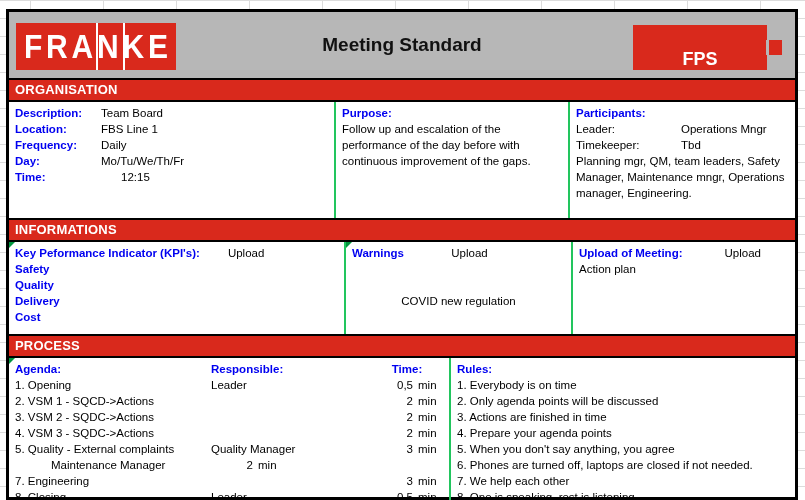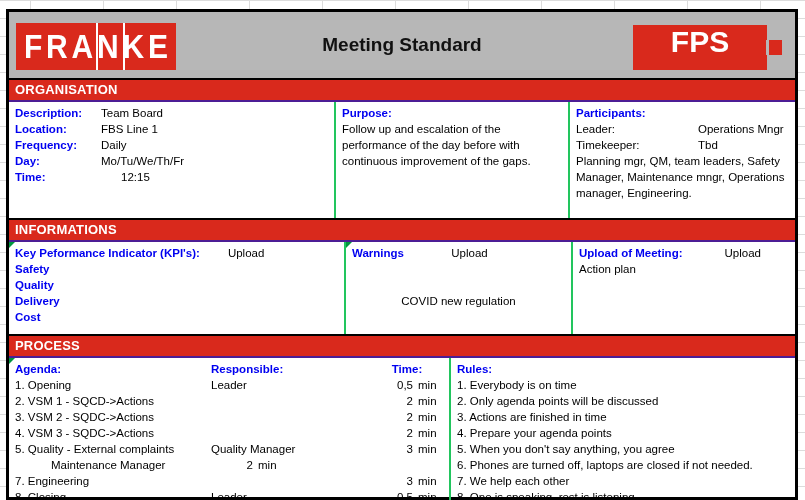--- a/index.html
+++ b/index.html
@@ -34,31 +34,31 @@
   }
   .franke-logo span { transform: scaleY(1.08); }
   .franke-div { position: absolute; top: 0; width: 2px; height: 100%; background: #fff; }
   .franke-div.d1 { left: 50%; }
   .franke-div.d2 { left: 67%; }
   .banner-title {
     flex: 1; text-align: center; font-size: 19px; font-weight: bold; color: #111;
   }
   .fps-badge {
     position: absolute; right: 28px; top: 13px; width: 134px; height: 45px;
-    background: #d9291c; color: #fff; display: flex; align-items: flex-start; justify-content: center;
-    font-weight: bold; font-size: 30px;
+    background: #d9291c; color: #fff; display: flex; align-items: flex-end; justify-content: center;
+    font-weight: bold; font-size: 18px;
   }
   .fps-plug {
     position: absolute; right: 13px; top: 28px; width: 16px; height: 15px;
     background: #d9291c; border-left: 3px solid #b7b7b7;
   }
   
   .secbar {
     background: #d9291c; color: #fff; font-weight: bold; font-size: 13px;
-    padding: 2px 6px 3px 6px; border-bottom: 2px solid #4c1d95; flex: 0 0 auto;
+    padding: 2px 6px 3px 6px; border-bottom: 2px solid #000000; flex: 0 0 auto;
     letter-spacing: 0.2px;
   }
   .secbar.mid { border-top: 2px solid #000; }
   
   .row3 { display: flex; flex: 0 0 auto; }
   .cell { position: relative; padding: 3px 6px; font-size: 11.5px; line-height: 16px; }
   .b-right { border-right: 2px solid #22c55e; }
   .blue { color: #0000f0; font-weight: bold; }
   .corner-flag {
     position: absolute; left: 0; top: 0; width: 0; height: 0;
@@ -67,21 +67,21 @@
   
   .org-row { height: 116px; }
   .org-c1 { width: 327px; }
   .org-c2 { width: 234px; }
   .org-c3 { flex: 1; }
   .kv { display: flex; }
   .kv .k { width: 86px; flex: 0 0 auto; }
   .kv .v { }
   .kv .v.indent { padding-left: 20px; }
   .pp-kv { display: flex; }
-  .pp-kv .k { width: 122px; flex: 0 0 auto; font-weight: normal; color: #000; }
+  .pp-kv .k { width: 105px; flex: 0 0 auto; font-weight: normal; color: #000; }
   
   .info-row { height: 92px; }
   .info-c1 { width: 337px; }
   .info-c2 { width: 227px; text-align: center; }
   .info-c3 { flex: 1; }
   .kpi-line { display: flex; align-items: flex-end; }
   .kpi-line .upload { margin-left: 28px; color: #000; font-weight: normal; }
   .warn-line { display: flex; }
   .warn-line .wlabel { flex: 0 0 auto; text-align: left; }
   .warn-line .upload { flex: 1; text-align: center; padding-right: 30px; }

